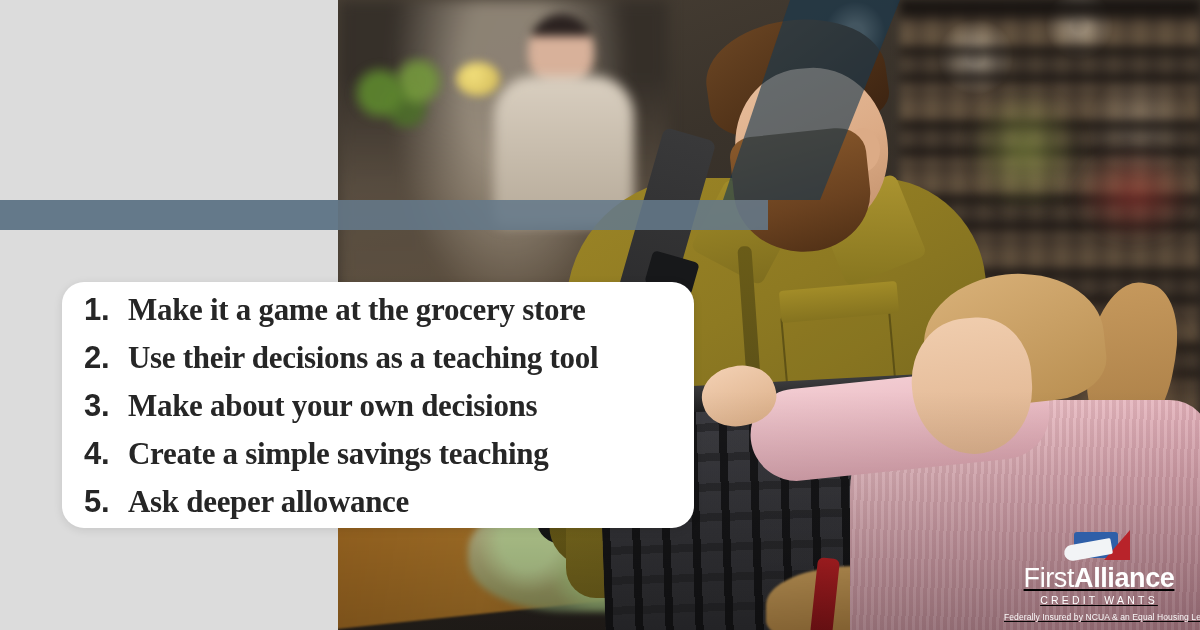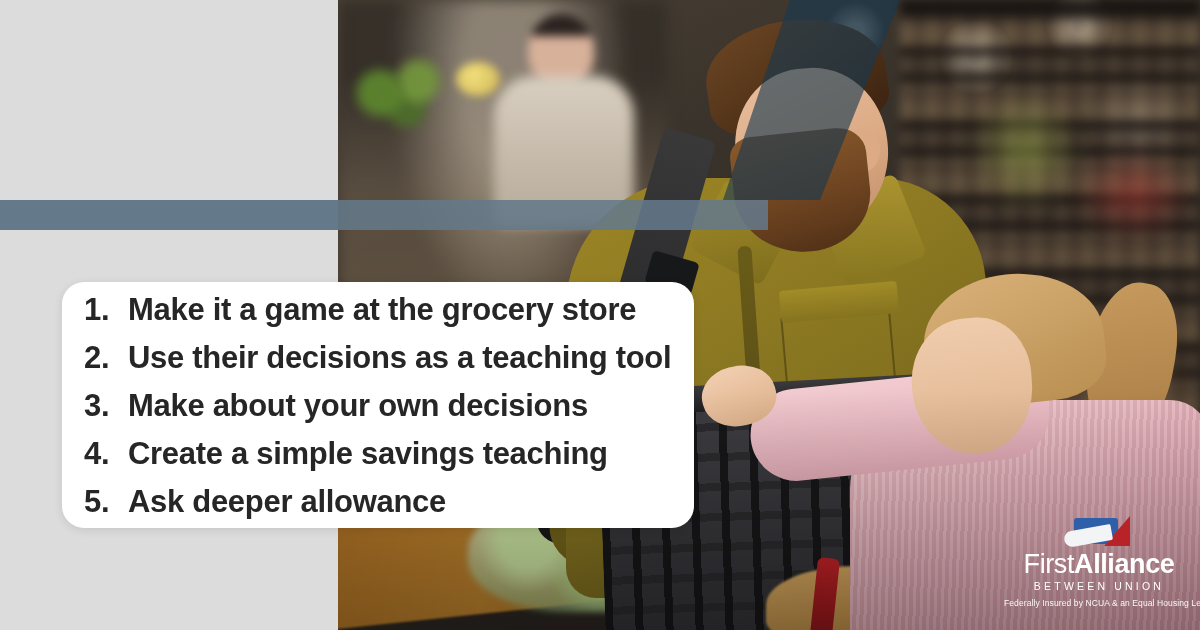--- a/index.html
+++ b/index.html
@@ -428,27 +428,28 @@
     align-items:baseline;
     padding:0 18px 0 22px;
     height:48px;
     color:#262626;
     font-family:"Liberation Sans", sans-serif;
     font-weight:700;
     font-size:31px;
     letter-spacing:-0.3px;
   }
   .list-num { width:44px; flex:0 0 44px; }
-  .list-text { white-space:nowrap; }
+  .list-text { white-space:nowrap;font-family:Liberation Serif, serif; }
 
   
   .logo {
-    position:absolute; right:6px; bottom:24px; width:190px; height:92px;
+    position:absolute; right:6px; bottom:10px; width:190px; height:92px;
     z-index:9;
     text-align:center;
+    text-decoration:underline;
   }
   .logo-mark { position:relative; width:70px; height:34px; margin:0 auto 2px auto; }
   .logo-mark .swoosh-blue {
     position:absolute; left:10px; top:4px; width:44px; height:26px;
     background:#2f5fa8; border-radius:3px;
   }
   .logo-mark .swoosh-white {
     position:absolute; left:0px; top:14px; width:48px; height:16px;
     background:#f2f4f6;
     border-radius:14px 3px 3px 14px;
@@ -599,17 +600,17 @@
     </ol>
   </div>
 
   <div class="logo">
     <div class="logo-mark">
       <div class="swoosh-blue"></div>
       <div class="swoosh-red"></div>
       <div class="swoosh-white"></div>
     </div>
     <div class="logo-word"><span>First</span><span class="lw-b">Alliance</span></div>
-    <div class="logo-sub">BETWEEN UNION</div>
+    <div class="logo-sub">CREDIT WANTS</div>
     <div class="logo-fine">Federally Insured by NCUA &amp; an Equal Housing Lender</div>
   </div>
 
 </div>
 
 </body></html>

